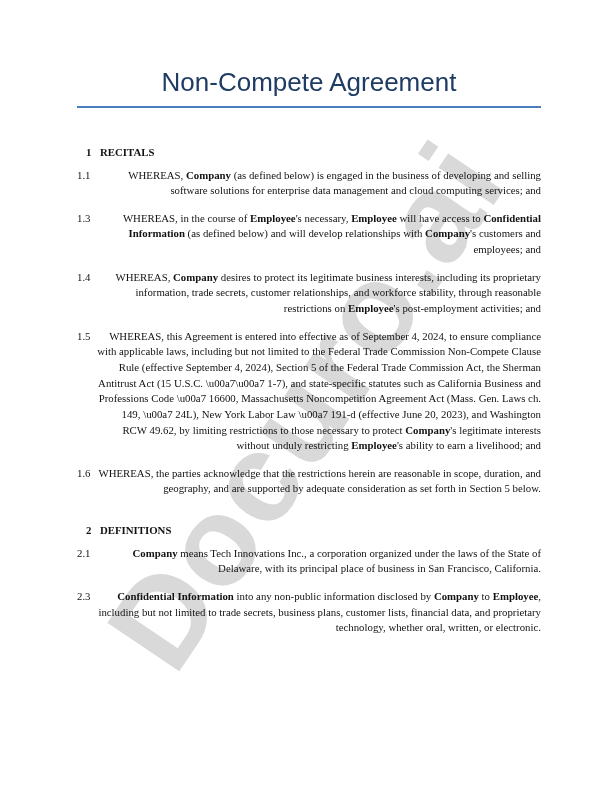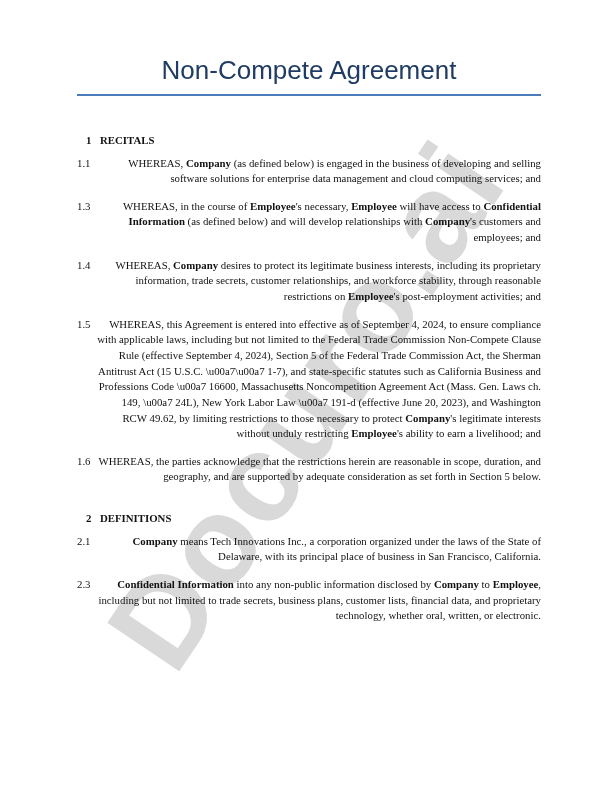--- a/index.html
+++ b/index.html
@@ -24,20 +24,21 @@
     letter-spacing: 2px;
     transform: rotate(-56deg);
     z-index: 0;
     white-space: nowrap;
     user-select: none;
   }
   .content {
     position: relative;
     z-index: 1;
     padding: 56px 71px 0 77px;
+    margin-top: 12px;
   }
   .title {
     margin: 0;
     font-family: "Liberation Sans", "DejaVu Sans", sans-serif;
     font-weight: normal;
     font-size: 26px;
     line-height: 1.15;
     text-align: center;
   }
   .title-rule {

